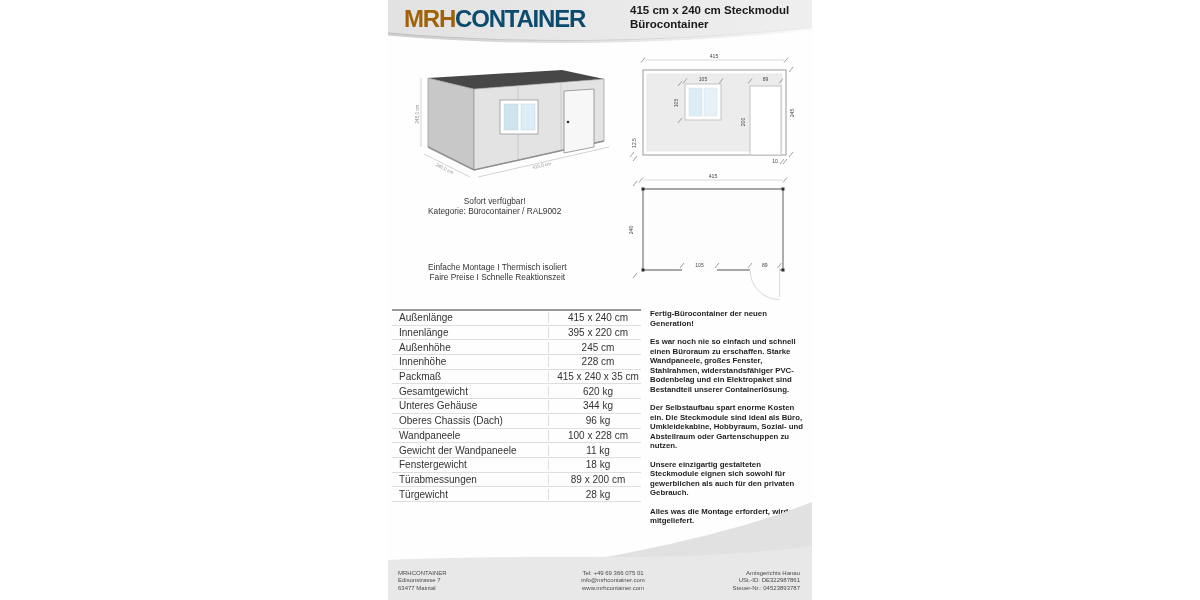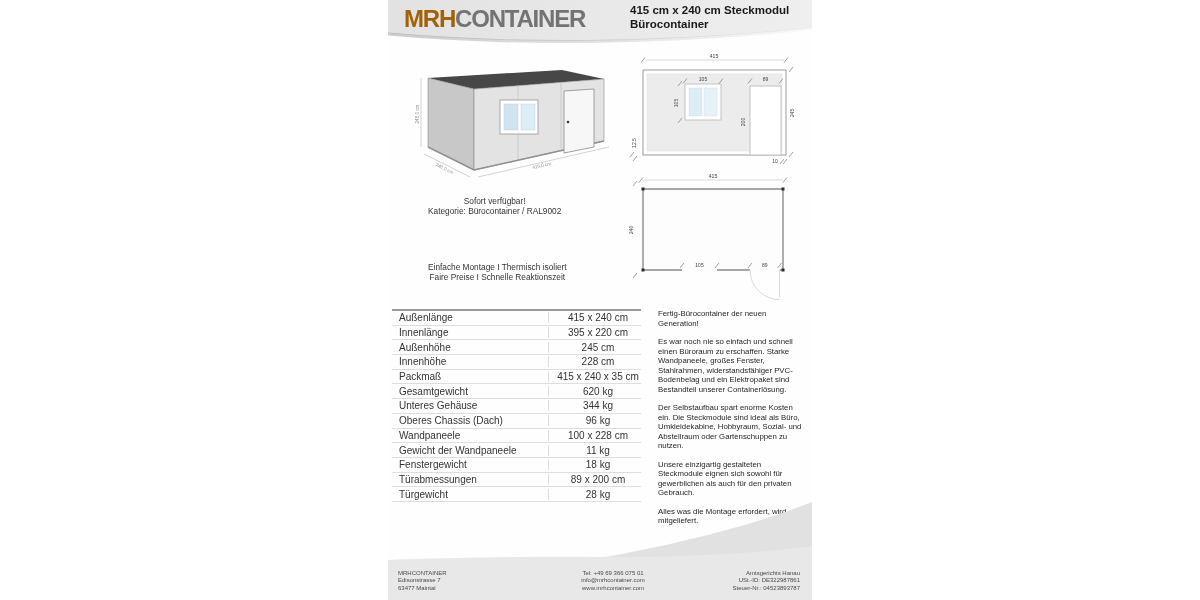--- a/index.html
+++ b/index.html
@@ -7,37 +7,37 @@
     width:1200px;height:600px;position:relative;background:#ffffff;
     font-family:"Liberation Sans",sans-serif;overflow:hidden;
   }
   .page{position:absolute;left:388px;top:0;width:424px;height:600px;background:#fefefe;overflow:hidden;}
   .abs{position:absolute;}
   svg{font-family:"Liberation Sans",sans-serif;}
 
   
   .logo{left:16px;top:5px;font-size:24px;font-weight:bold;letter-spacing:-1.2px;white-space:nowrap;}
   .logo .blue{color:#a16207;}
-  .logo .black{color:#737373;}
+  .logo .black{color:#0c4a6e;}
   .doc-title{left:242px;top:4px;font-size:11.5px;font-weight:bold;line-height:13.5px;color:#1a1a1a;}
 
   
   .note{left:40px;font-size:8.3px;line-height:10px;color:#333;}
   .note p{margin:0;text-align:center;}
 
   
   .spec-table{left:4px;top:309px;width:249px;border-top:2px solid #9a9a9a;}
   .spec-row{display:flex;height:13.7px;align-items:center;border-bottom:1px solid #dedede;
             font-size:10px;color:#333;overflow:hidden;}
   .spec-label{width:149px;padding-left:7px;white-space:nowrap;overflow:hidden;}
   .spec-value{flex:1;padding-left:6px;border-left:1px solid #dedede;white-space:nowrap;overflow:hidden;text-align:center;}
 
   
   .descr{left:258px;top:309px;width:160px;font-size:7.8px;line-height:9.5px;color:#1f1f1f;}
-  .descr p{margin:0 0 9px 12px;}
+  .descr p{margin:0 0 9px 4px;font-weight:bold;}
 
   
   .f-col{position:absolute;top:570px;font-size:6px;line-height:7.3px;color:#4a4a4a;}
   .f-left{left:10px;text-align:left;}
   .f-center{left:143px;width:164px;text-align:center;}
   .f-right{right:12px;text-align:right;}
 </style>
 </head>
 <body>
 

